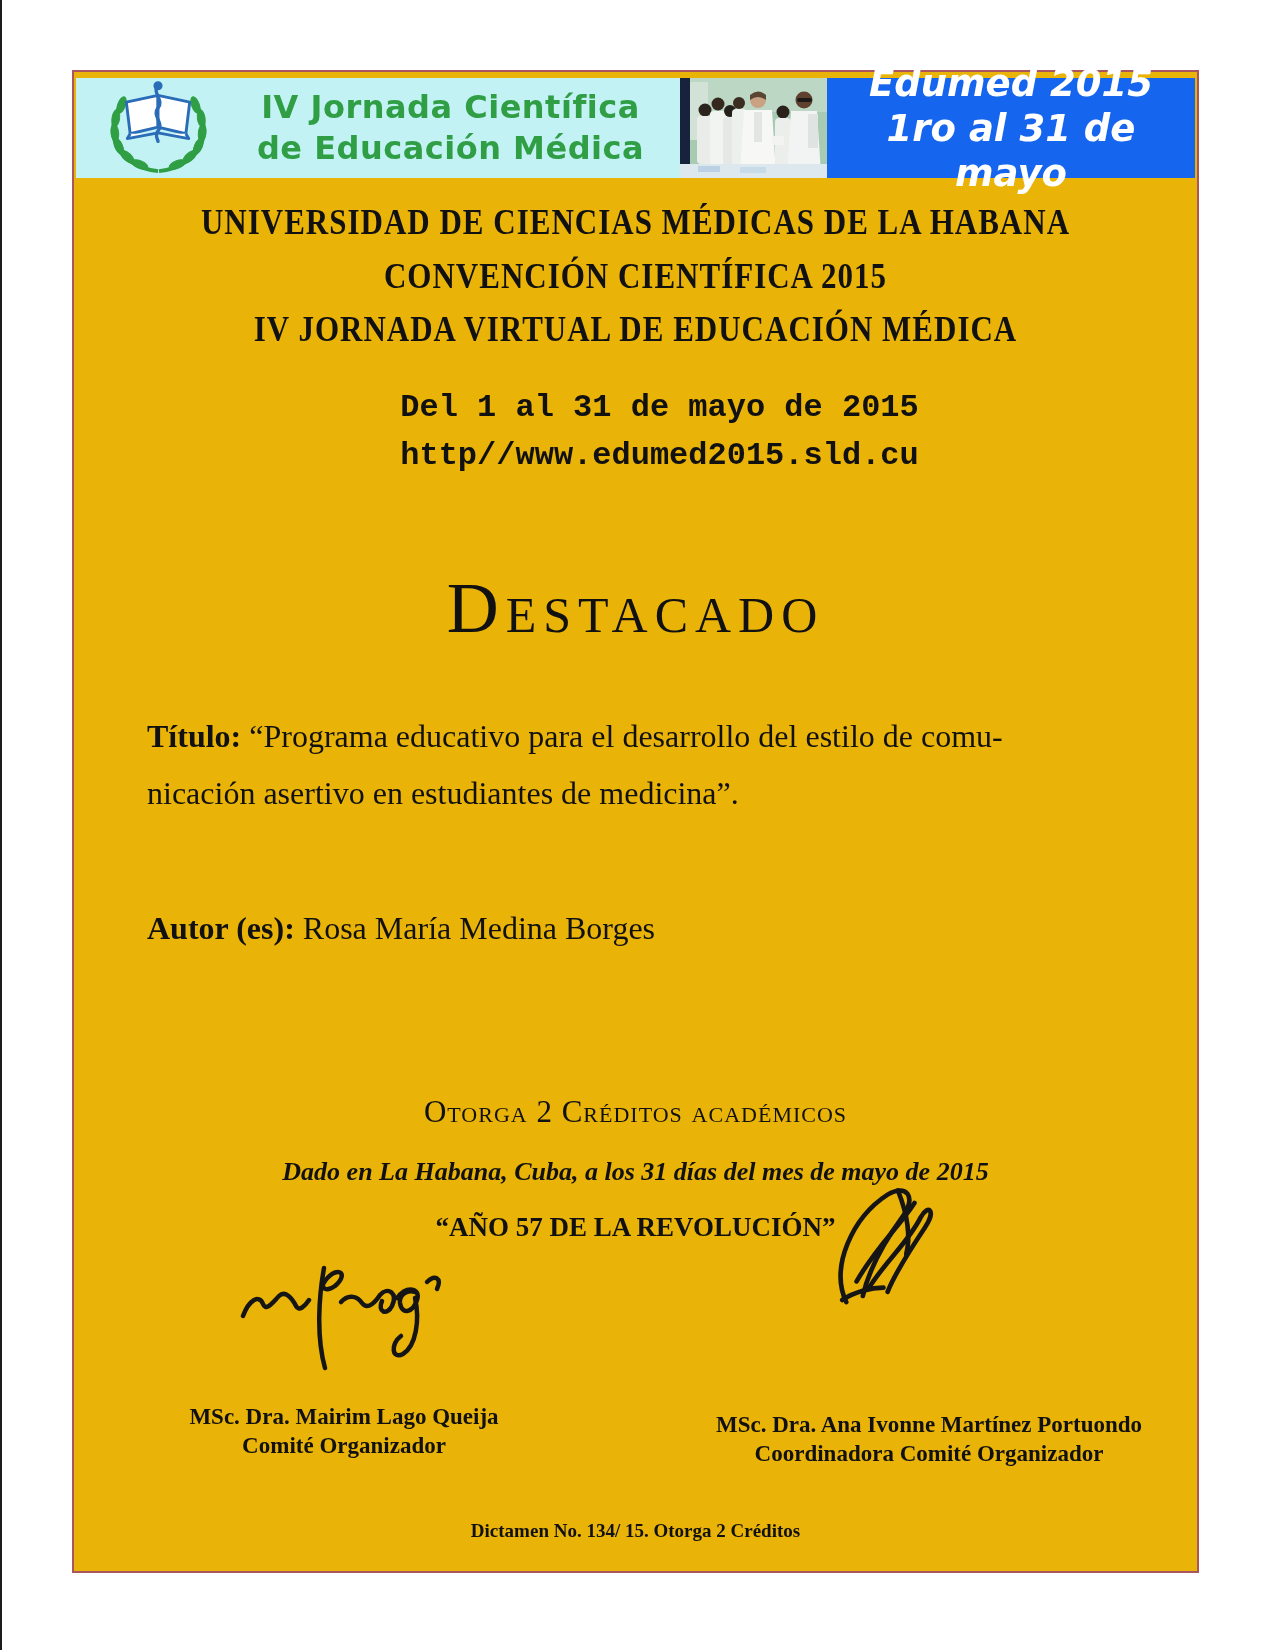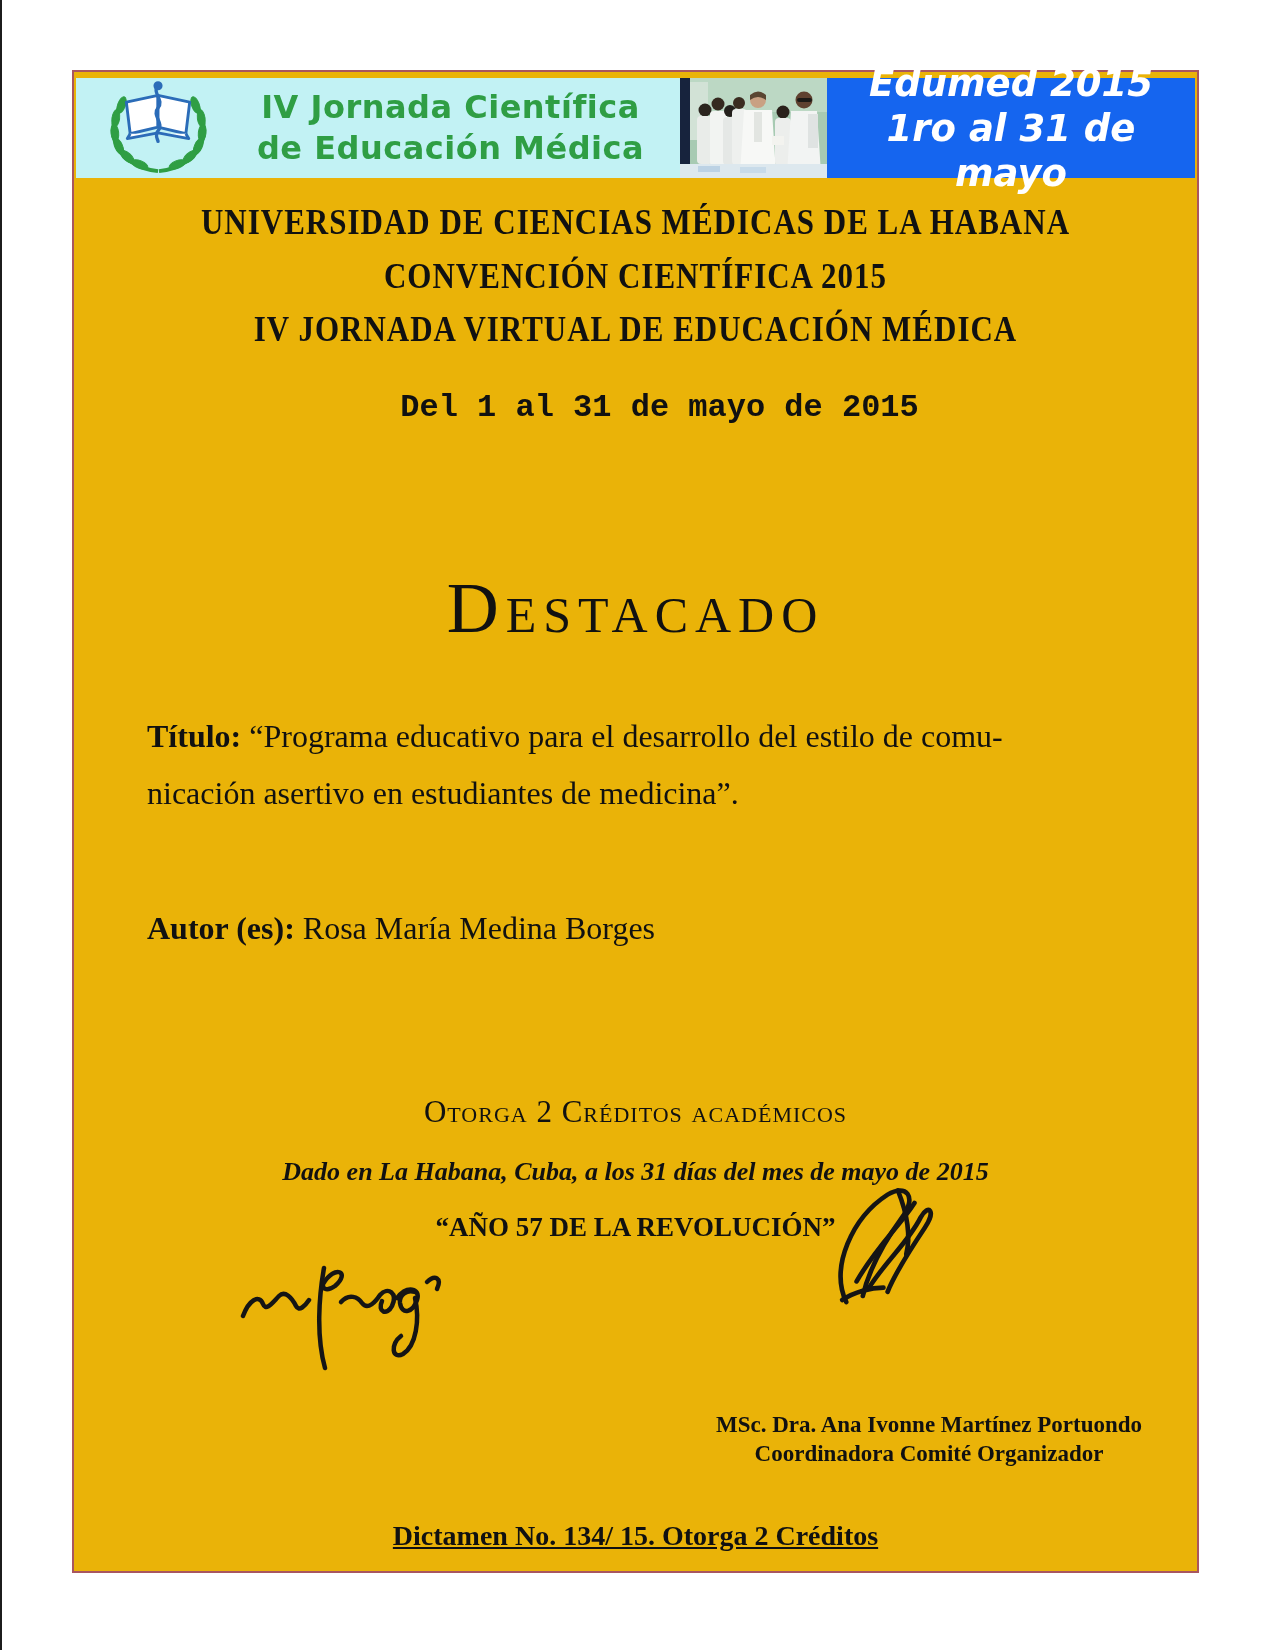--- a/index.html
+++ b/index.html
@@ -28,21 +28,21 @@
   .sc-bold{font-variant:small-caps;font-weight:normal;font-size:31px;letter-spacing:1px;}
   .serif-bold-26{font-weight:bold;font-size:26px;font-style:italic;}
   .serif-bold-27{font-weight:bold;font-size:27px;}
 
   .para{position:absolute;left:73px;width:1000px;font-size:32px;line-height:57px;white-space:nowrap;}
   .para b, .autor b{font-weight:bold;}
   .autor{position:absolute;left:73px;font-size:32px;white-space:nowrap;}
 
   .sig-block{position:absolute;text-align:center;font-weight:bold;font-size:23px;line-height:29px;}
   .sig-svg{position:absolute;}
-  .dictamen{font-weight:bold;font-size:28px;text-decoration:underline;}
+  .dictamen{font-weight:bold;font-size:19px;}
 </style>
 </head>
 <body>
 
 <div class="page">
   <div class="edge-line"></div>
 
   <div class="cert">
 
     <div class="banner">
@@ -125,20 +125,21 @@
         <div>Edumed 2015</div>
         <div>1ro al 31 de mayo</div>
       </div>
     </div>
 
     <div class="cline hdr" style="top:130px;">UNIVERSIDAD DE CIENCIAS MÉDICAS DE LA HABANA</div>
     <div class="cline hdr" style="top:184px;">CONVENCIÓN CIENTÍFICA 2015</div>
     <div class="cline hdr" style="top:237px;">IV JORNADA VIRTUAL DE EDUCACIÓN MÉDICA</div>
 
     <div class="cline sans" style="top:317px;">Del 1 al 31 de mayo de 2015</div>
+    <div class="cline sans" style="top:365px;">http//www.edumed2015.sld.cu</div>
 
     <div class="cline award" style="top:500px;">Destacado</div>
 
     <div class="para" style="top:636px;">
       <div><b>Título:</b><span> “Programa educativo para el desarrollo del estilo de comu-</span></div>
       <div>nicación asertivo en estudiantes de medicina”.</div>
     </div>
 
     <div class="autor" style="top:838px;">
       <b>Autor (es):</b><span> Rosa María Medina Borges</span>
@@ -162,20 +163,24 @@
     <div class="sig-svg" style="left:733px;top:1108px;">
       <svg viewBox="0 0 150 140" width="155" height="145" fill="none" stroke="#151515" stroke-width="4.5" stroke-linecap="round" stroke-linejoin="round">
         <path d="M38,118 C22,84 44,36 78,14 C96,3 107,16 92,36 C76,58 60,86 54,112"></path>
         <path d="M48,98 C66,66 90,44 104,22"></path>
         <path d="M60,104 C78,76 98,60 110,36 C118,22 125,30 114,46 C102,64 86,88 78,108"></path>
         <path d="M88,10 C96,30 101,52 96,72"></path>
         <path d="M34,116 C46,108 62,104 74,104"></path>
       </svg>
     </div>
 
+    <div class="sig-block" style="left:40px;top:1330px;width:460px;">
+      <div>MSc. Dra. Mairim Lago Queija</div>
+      <div>Comité Organizador</div>
+    </div>
     <div class="sig-block" style="left:595px;top:1338px;width:520px;">
       <div>MSc. Dra. Ana Ivonne Martínez Portuondo</div>
       <div>Coordinadora Comité Organizador</div>
     </div>
 
     <div class="cline dictamen" style="top:1448px;">Dictamen No. 134/ 15. Otorga 2 Créditos</div>
 
   </div>
 </div>
 

